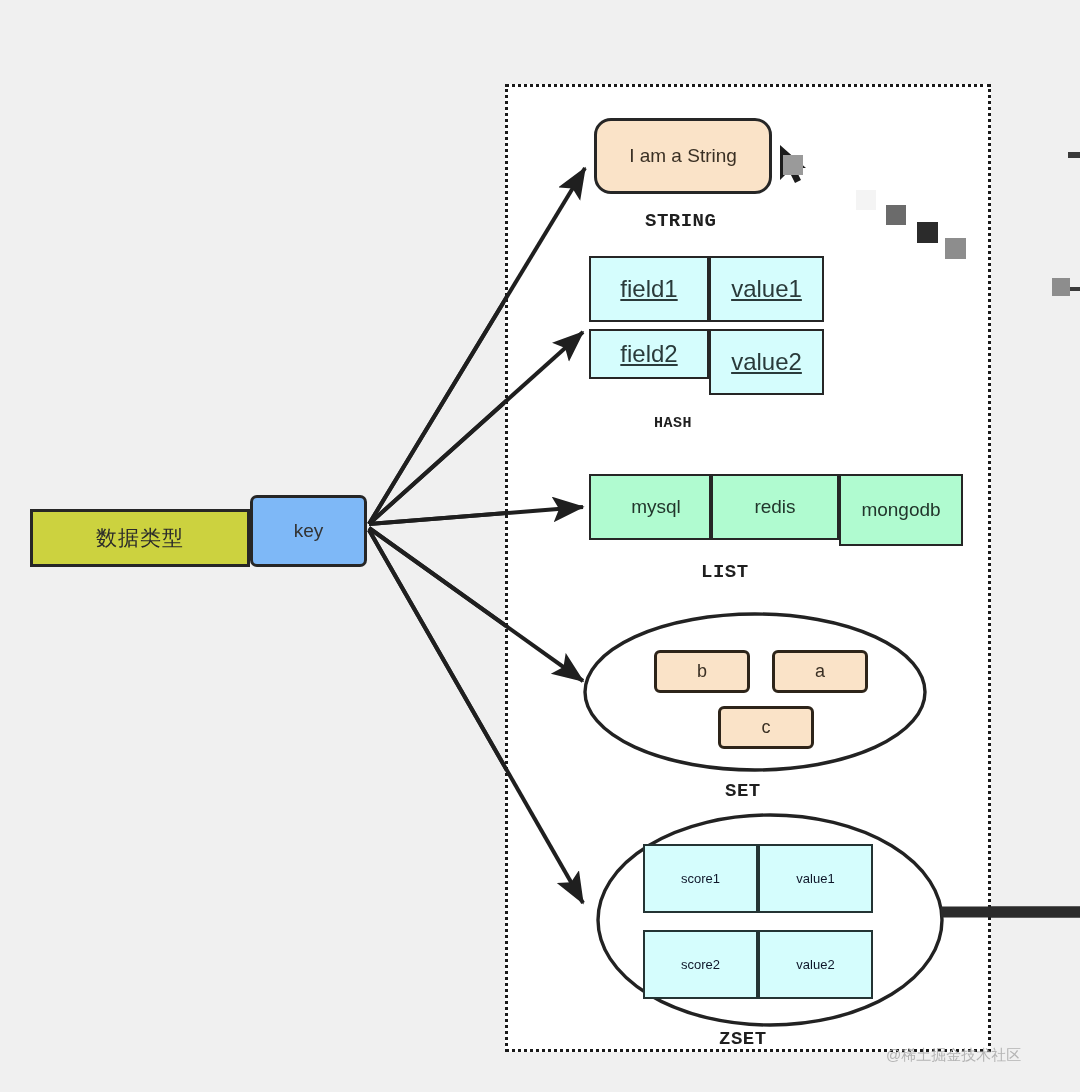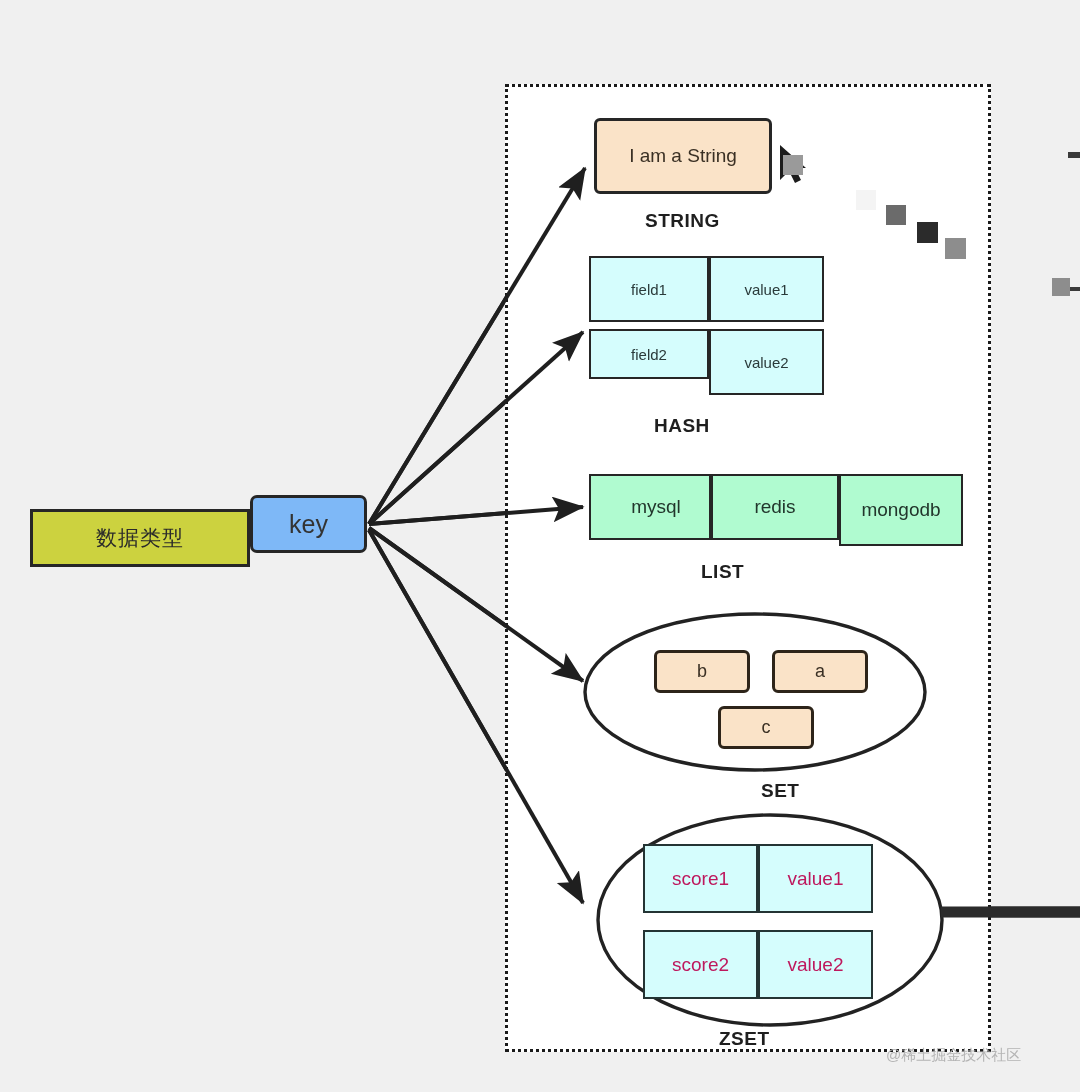--- a/index.html
+++ b/index.html
@@ -16,21 +16,21 @@
   }
   #canvas {
     position: absolute;
     left: 0; top: 0;
     width: 1080px;
     height: 1092px;
   }
   .lbl {
     position: absolute;
     color: #1f1f1f;
-    font-family: Liberation Sans, sans-serif;
+    font-family: Liberation Mono, monospace;
     white-space: nowrap;
     pointer-events: none;
   }
   
   .node-box {
     position: absolute;
     box-sizing: border-box;
     display: flex;
     align-items: center;
     justify-content: center;
@@ -38,58 +38,59 @@
     font-family: "Liberation Sans", sans-serif;
   }
   #datatype-box {
     left: 30px; top: 509px; width: 220px; height: 58px;
     background: #ccd23f;
     border: 3px solid #262626;
     font-size: 21px;
     letter-spacing: 1px;
   }
   #key-box {
-    left: 250px; top: 495px; width: 117px; height: 58px;
+    left: 250px; top: 495px; width: 117px; height: 72px;
     background: #7eb8f7;
     border: 3px solid #262626;
     border-radius: 7px;
-    font-size: 25px;
+    font-size: 19px;
     color: #333;
   }
   
   #group-rect {
     position: absolute;
     left: 505px; top: 84px;
     width: 486px; height: 968px;
     box-sizing: border-box;
     border: 3px dotted #1a1a1a;
     background: #ffffff;
   }
   
   #string-box {
     left: 594px; top: 118px; width: 178px; height: 76px;
     background: #fae3c8;
     border: 3px solid #262626;
-    border-radius: 6px;
+    border-radius: 17px;
     font-size: 19px;
     color: #3a3024;
   }
   #string-label { left: 645px; top: 210px; font-size: 19px; font-weight: bold; letter-spacing: .5px;}
   
   .hash-cell {
     background: #d5fdfd;
     border: 2.5px solid #262626;
-    font-size: 15px;
+    font-size: 24px;
     color: #2a3a3a;
+    text-decoration: underline;
   }
   #hash-f1 { left: 589px; top: 256px; width: 120px; height: 66px; }
   #hash-v1 { left: 709px; top: 256px; width: 115px; height: 66px; }
   #hash-f2 { left: 589px; top: 329px; width: 120px; height: 50px; }
   #hash-v2 { left: 709px; top: 329px; width: 115px; height: 66px; }
-  #hash-label { left: 654px; top: 415px; font-size: 19px; font-weight: bold; letter-spacing: .5px;}
+  #hash-label { left: 654px; top: 415px; font-size: 15px; font-weight: bold; letter-spacing: .5px;}
   
   .list-cell {
     background: #b0fbd0;
     border: 2.5px solid #262626;
     font-size: 19px;
     color: #22362c;
   }
   #list-1 { left: 589px; top: 474px; width: 122px; height: 66px; padding-left: 12px; }
   #list-2 { left: 711px; top: 474px; width: 128px; height: 66px; }
   #list-3 { left: 839px; top: 474px; width: 124px; height: 72px; }
@@ -98,27 +99,27 @@
   .set-item {
     background: #fae3c8;
     border: 3px solid #2d2419;
     border-radius: 6px;
     font-size: 18px;
     color: #3a3024;
   }
   #set-b { left: 654px; top: 650px; width: 96px; height: 43px; }
   #set-a { left: 772px; top: 650px; width: 96px; height: 43px; }
   #set-c { left: 718px; top: 706px; width: 96px; height: 43px; }
-  #set-label { left: 725px; top: 780px; font-size: 19px; font-weight: bold; letter-spacing: .5px; margin-left: 36px;}
+  #set-label { left: 725px; top: 780px; font-size: 19px; font-weight: bold; letter-spacing: .5px;}
   
   .zset-cell {
     background: #d5fdfd;
     border: 2.5px solid #243434;
-    font-size: 19px;
-    color: #be185d;
+    font-size: 13px;
+    color: #0f172a;
     text-align: center;
   }
   #z-s1 { left: 643px; top: 844px; width: 115px; height: 69px; }
   #z-v1 { left: 758px; top: 844px; width: 115px; height: 69px; }
   #z-s2 { left: 643px; top: 930px; width: 115px; height: 69px; }
   #z-v2 { left: 758px; top: 930px; width: 115px; height: 69px; }
   #zset-label { left: 719px; top: 1028px; font-size: 19px; font-weight: bold; letter-spacing: .5px;}
   
   #watermark {
     position: absolute;

